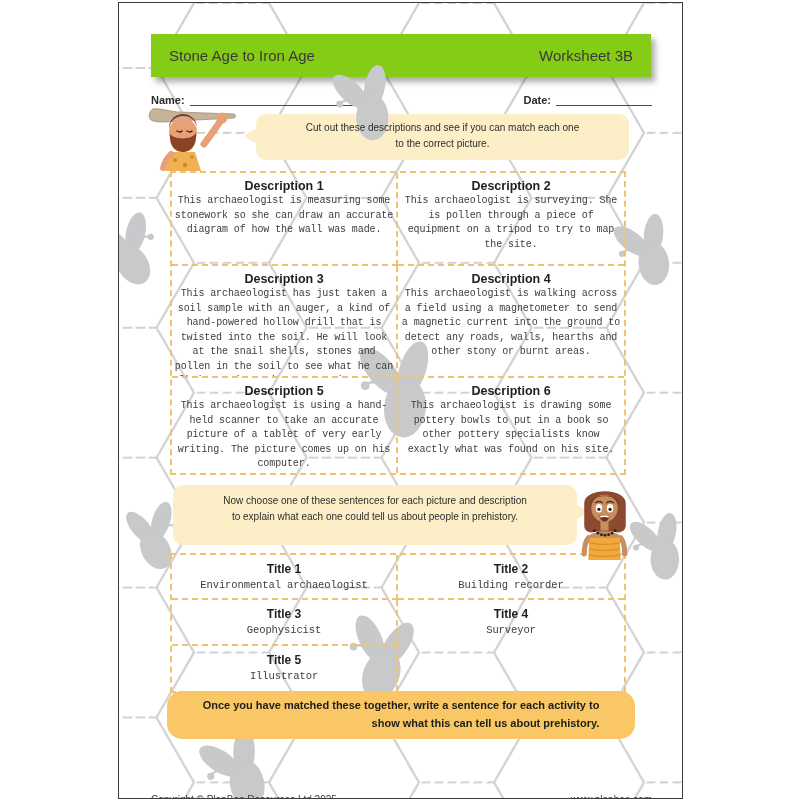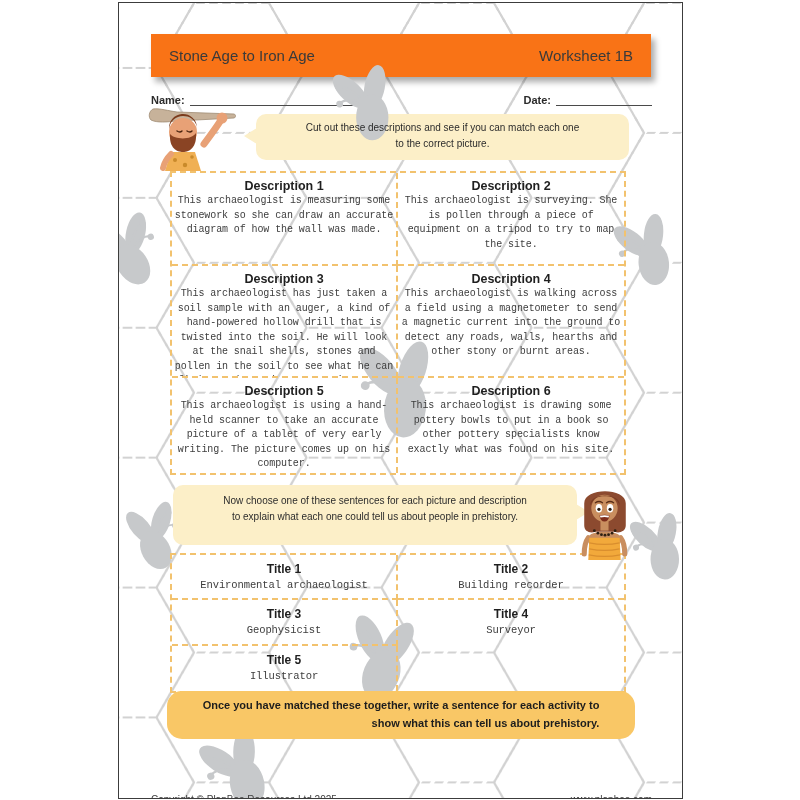--- a/index.html
+++ b/index.html
@@ -3,21 +3,21 @@
 <meta charset="utf-8">
 <style>
   html,body{margin:0;padding:0;}
   body{width:800px;height:800px;background:#ffffff;position:relative;overflow:hidden;
        font-family:"Liberation Sans",sans-serif;color:#2e2e2e;}
   .sheet{position:absolute;left:118px;top:2px;width:563px;height:795px;background:#fff;
          border:1px solid #3c3c3c;overflow:hidden;}
   .bg{position:absolute;left:0;top:0;z-index:0;}
   .content{position:absolute;inset:0;z-index:1;}
 
-  .header-bar{position:absolute;left:32px;top:31px;width:500px;height:43px;background:#f97316;
+  .header-bar{position:absolute;left:32px;top:31px;width:500px;height:43px;background:#84cc16;
               box-shadow:4px 5px 6px rgba(0,0,0,0.33);display:flex;justify-content:space-between;
               align-items:center;padding:0 18px;box-sizing:border-box;font-size:15px;color:#3a3a3a;}
 
   .namedate{position:absolute;left:32px;right:30px;top:90px;display:flex;align-items:flex-end;
             font-size:11px;color:#2b2b2b;}
   .namedate b{font-weight:bold;}
   .wline{border-bottom:1.4px solid #4a4a4a;height:12px;margin-left:5px;}
   .name-line{width:166px;}
   .date-line{width:96px;}
   .nd-spacer{flex:1;}
@@ -92,21 +92,21 @@
     <use href="#beeG" transform="translate(36,538) scale(-0.75,0.75) rotate(15)"></use>
     <use href="#beeG" transform="translate(542,548) scale(0.75) rotate(-15)"></use>
     <use href="#beeG" transform="translate(262,660) scale(0.95) rotate(8)"></use>
     <use href="#beeG" transform="translate(122,772) scale(0.9) rotate(-25)"></use>
   </svg>
 
   <div class="content">
 
     <div class="header-bar">
       <span>Stone Age to Iron Age</span>
-      <span>Worksheet 1B</span>
+      <span>Worksheet 3B</span>
     </div>
 
     <div class="namedate">
       <b>Name:</b>
       <span class="wline name-line"></span>
       <span class="nd-spacer"></span>
       <b>Date:</b>
       <span class="wline date-line"></span>
     </div>
 

